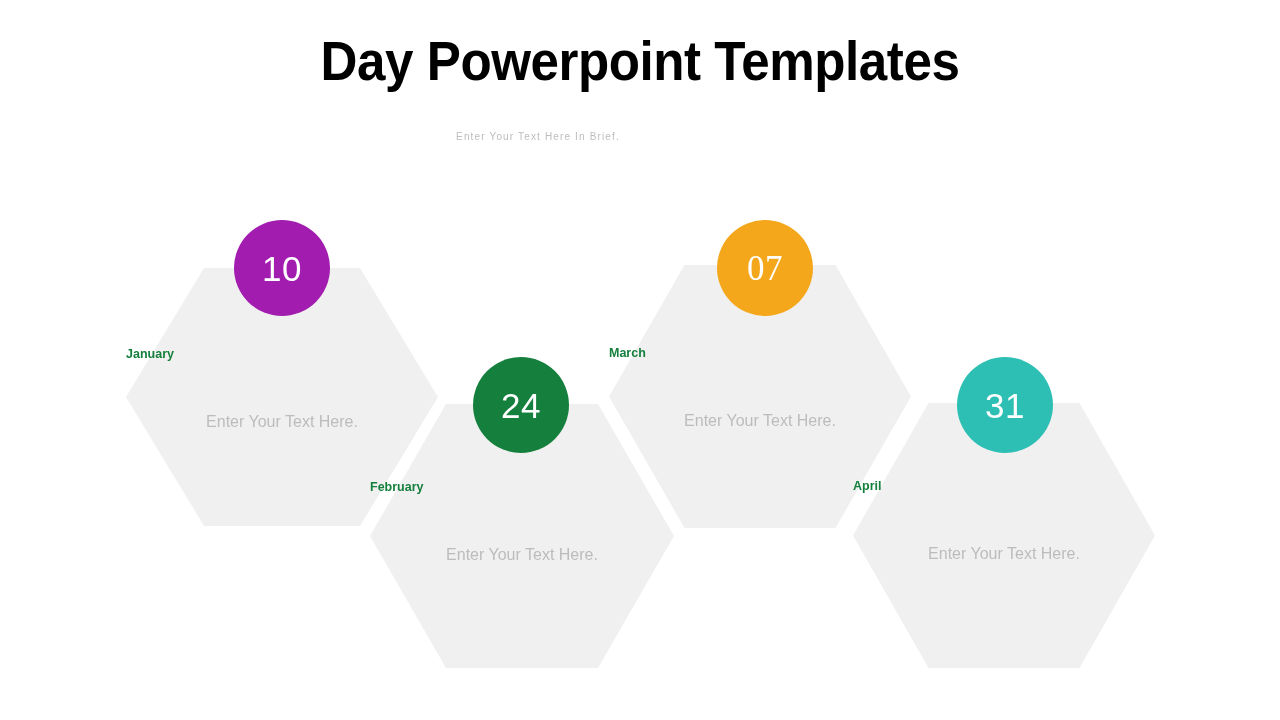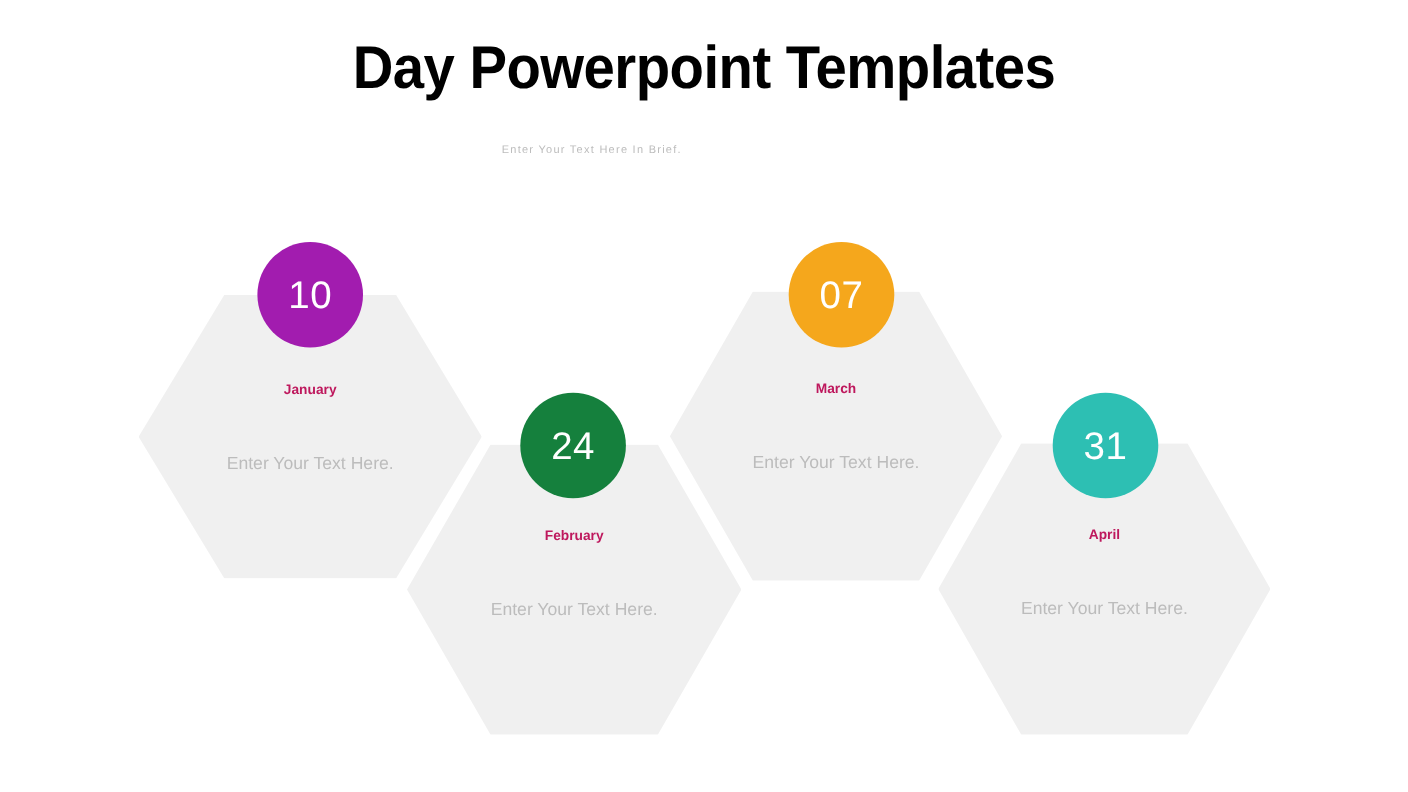--- a/index.html
+++ b/index.html
@@ -57,25 +57,25 @@
     width: 100%;
     height: 100%;
     background: #f0f0f0;
     -webkit-clip-path: polygon(25% 0%, 75% 0%, 100% 50%, 75% 100%, 25% 100%, 0% 50%);
     clip-path: polygon(25% 0%, 75% 0%, 100% 50%, 75% 100%, 25% 100%, 0% 50%);
   }
   .hex-month {
     position: absolute;
     left: 0;
     width: 100%;
-    text-align: center;
+    text-align: left;
     font-size: 12.5px;
     line-height: 16px;
     font-weight: 600;
-    color: #be185d;
+    color: #15803d;
     white-space: nowrap;
   }
   .hex-body {
     position: absolute;
     left: 0;
     width: 100%;
     text-align: center;
     font-size: 16px;
     line-height: 26px;
     color: #bcbcbc;
@@ -158,17 +158,17 @@
     <div class="hex-body">Enter Your Text Here.</div>
   </div>
 
   <div class="hex-card" id="card-4">
     <div class="hex-shape" style="background: rgb(240, 240, 240);"></div>
     <div class="hex-month">April</div>
     <div class="hex-body">Enter Your Text Here.</div>
   </div>
 
   <div class="day-badge" id="badge-1" style="background-color: #a21caf;">10</div>
-  <div class="day-badge" id="badge-3" style="background-color: rgb(245, 167, 28);">07</div>
+  <div class="day-badge" id="badge-3" style="background-color: rgb(245, 167, 28); font-family: Liberation Serif, serif;">07</div>
   <div class="day-badge" id="badge-2" style="background-color: #15803d;">24</div>
   <div class="day-badge" id="badge-4" style="background-color: rgb(45, 191, 179);">31</div>
 
 </div>
 
 </body></html>

